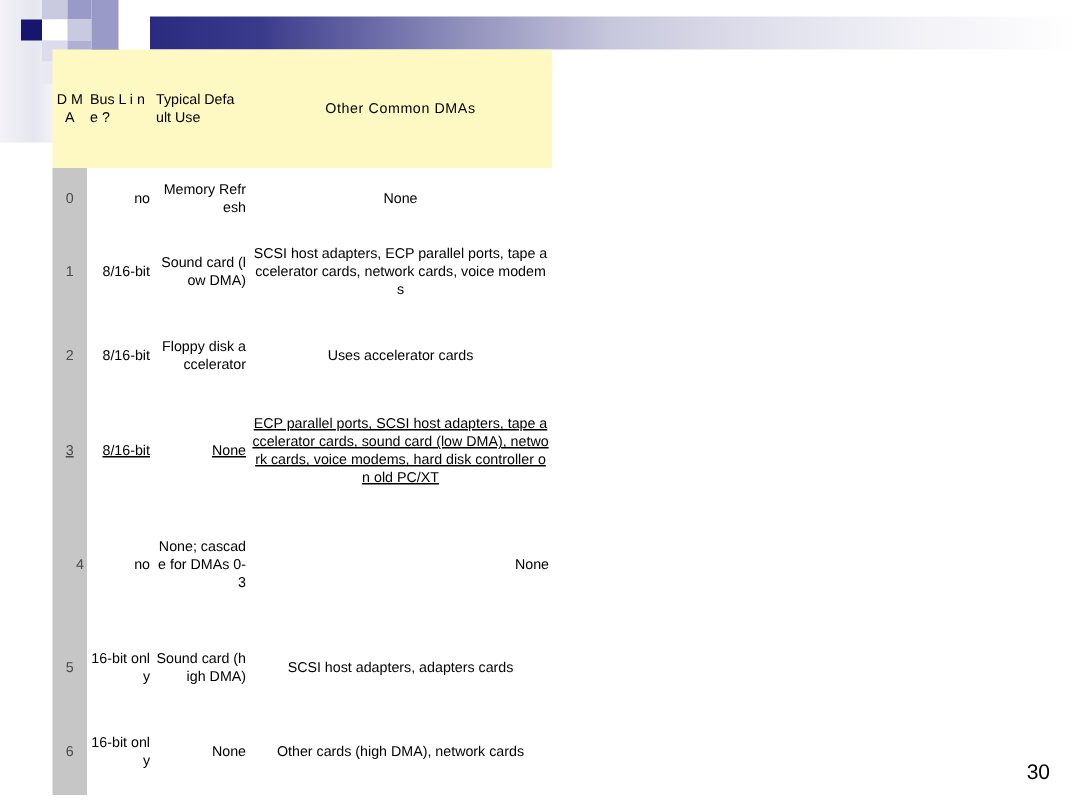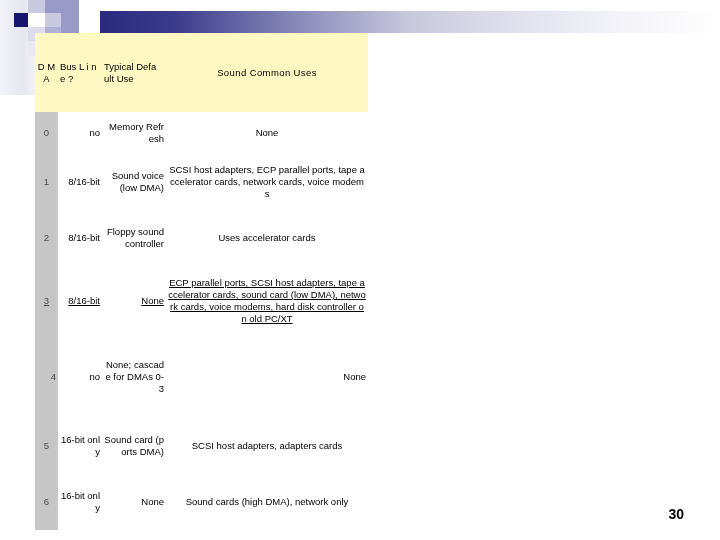--- a/index.html
+++ b/index.html
@@ -91,24 +91,24 @@
   tr.r1 td { height: 54px; }
   tr.r2 td { height: 54px; }
   tr.r3 td { height: 68px; text-decoration: underline; }
   tr.r4 td { height: 80px; text-align: right; }
   tr.r5 td { height: 54px; }
   tr.r6 td { height: 54px; }
 
   
   #page-num {
     position: absolute;
-    right: 36px;
+    right: 20px;
     bottom: 18px;
     font-size: 14px;
-    font-weight: bold;
+    font-weight: normal;
     color: #000000;
   }
 </style>
 </head>
 <body>
 
 <div id="wash"></div>
 
 <div id="deco">
   <div class="sq" style="left:28px;  top:0px;   width:17px; height:13px; background:#c9c9e0;"></div>
@@ -135,63 +135,63 @@
       <col class="c-dma">
         <col class="c-bus">
         <col class="c-def">
         <col class="c-other">
     </colgroup>
     <thead>
       <tr>
         <td class="h-dma">D M A</td>
         <td class="h-bus">Bus L i n e ?</td>
         <td class="h-def">Typical Defa ult Use</td>
-        <td class="h-other">Sound Common Uses</td>
+        <td class="h-other">Other Common DMAs</td>
       </tr>
     </thead>
     <tbody>
       <tr class="r0">
         <td class="col-dma">0</td>
         <td class="col-bus">no</td>
         <td class="col-def">Memory Refresh</td>
         <td class="col-other">None</td>
       </tr>
       <tr class="r1">
         <td class="col-dma">1</td>
         <td class="col-bus">8/16-bit</td>
-        <td class="col-def">Sound voice (low DMA)</td>
+        <td class="col-def">Sound card (low DMA)</td>
         <td class="col-other">SCSI host adapters, ECP parallel ports, tape accelerator cards, network cards, voice modems</td>
       </tr>
       <tr class="r2">
         <td class="col-dma">2</td>
         <td class="col-bus">8/16-bit</td>
-        <td class="col-def">Floppy sound controller</td>
+        <td class="col-def">Floppy disk accelerator</td>
         <td class="col-other">Uses accelerator cards</td>
       </tr>
       <tr class="r3">
         <td class="col-dma">3</td>
         <td class="col-bus">8/16-bit</td>
         <td class="col-def">None</td>
         <td class="col-other">ECP parallel ports, SCSI host adapters, tape accelerator cards, sound card (low DMA), network cards, voice modems, hard disk controller on old PC/XT</td>
       </tr>
       <tr class="r4">
         <td class="col-dma">4</td>
         <td class="col-bus">no</td>
         <td class="col-def">None; cascade for DMAs 0-3</td>
         <td class="col-other">None</td>
       </tr>
       <tr class="r5">
         <td class="col-dma">5</td>
         <td class="col-bus">16-bit only</td>
-        <td class="col-def">Sound card (ports DMA)</td>
+        <td class="col-def">Sound card (high DMA)</td>
         <td class="col-other">SCSI host adapters, adapters cards</td>
       </tr>
       <tr class="r6">
         <td class="col-dma">6</td>
         <td class="col-bus">16-bit only</td>
         <td class="col-def">None</td>
-        <td class="col-other">Sound cards (high DMA), network only</td>
+        <td class="col-other">Other cards (high DMA), network cards</td>
       </tr>
     </tbody>
   </table>
 </div>
 
 <div id="page-num">30</div>
 
 </body></html>

